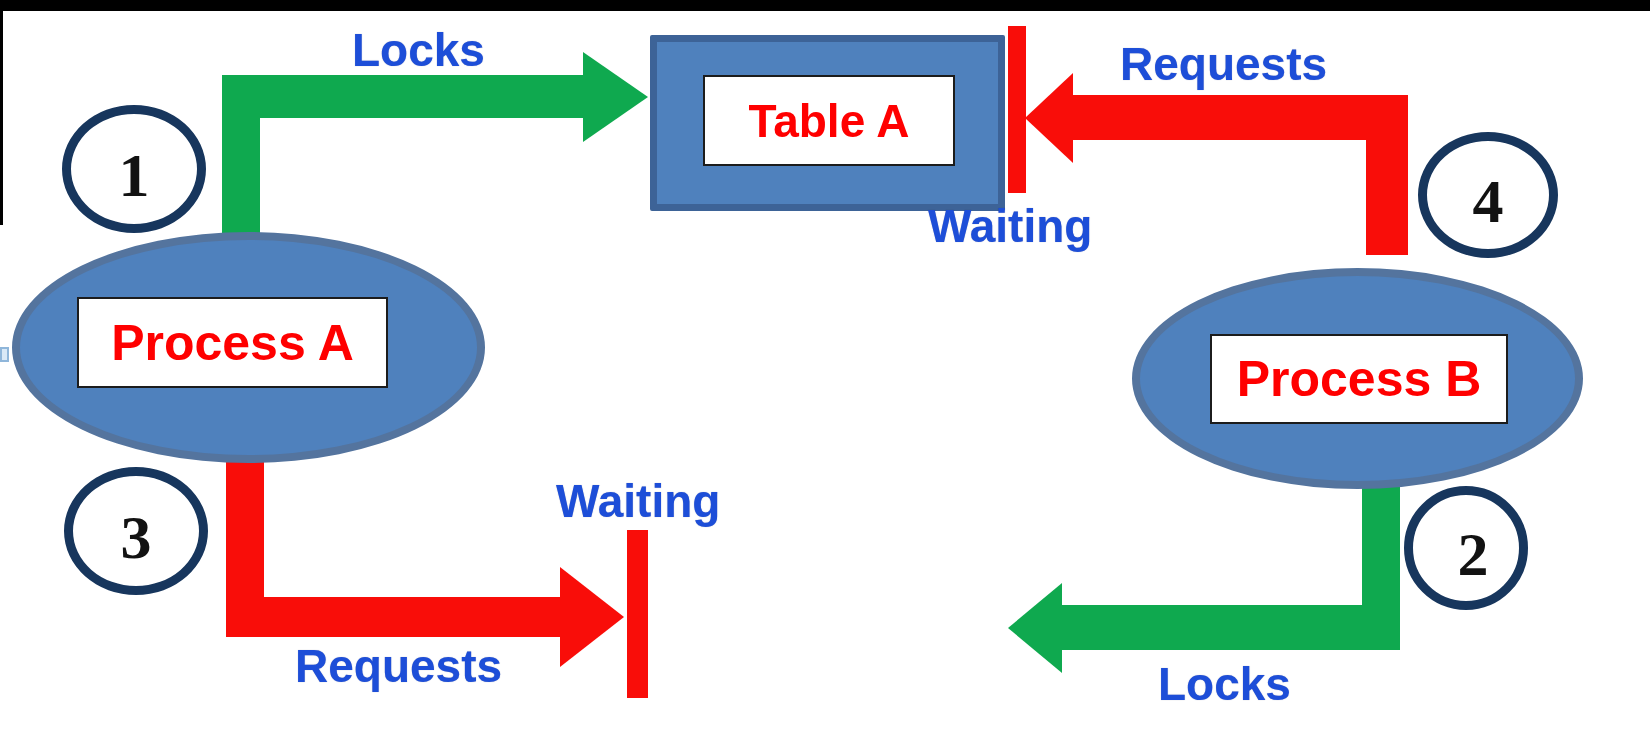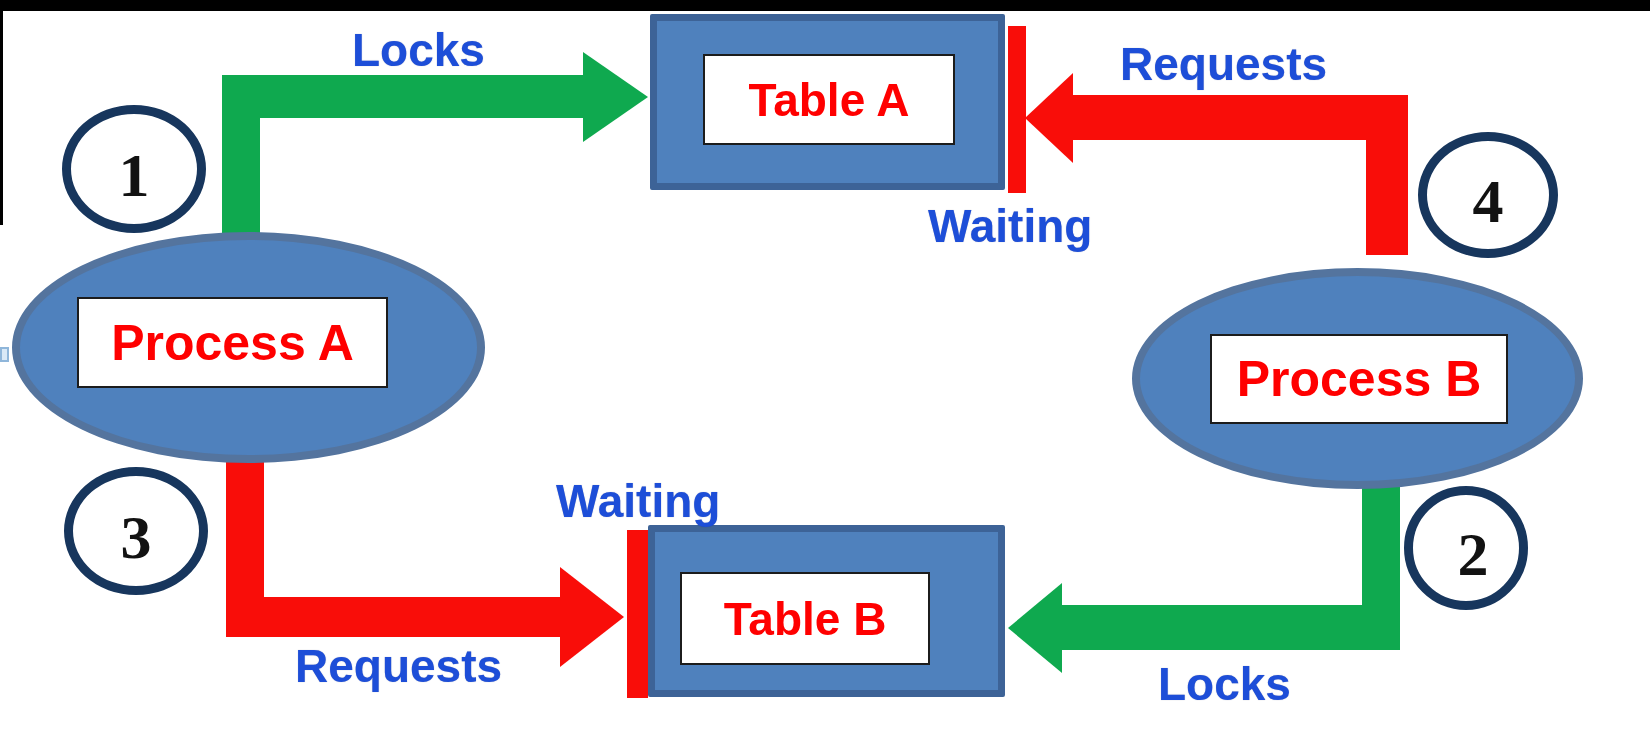--- a/index.html
+++ b/index.html
@@ -67,31 +67,26 @@
   <div class="abs shaft red" style="left:226px;top:597px;width:334px;height:40px;"></div>
   <div class="abs head head-right-red" style="left:560px;top:567px;"></div>
 
   <div class="abs shaft green" style="left:1362px;top:470px;width:38px;height:180px;"></div>
   <div class="abs shaft green" style="left:1062px;top:605px;width:338px;height:45px;"></div>
   <div class="abs head head-left-green" style="left:1008px;top:583px;"></div>
 
   <div class="abs wait-bar" style="left:1008px;top:26px;width:18px;height:167px;"></div>
   <div class="abs wait-bar" style="left:627px;top:530px;width:21px;height:168px;"></div>
 
-  <div class="abs tbox" style="left:650px;top:14px;width:355px;height:176px;">
+  <div class="abs tbox" style="left:650px;top:35px;width:355px;height:176px;">
     <div class="inner-label table-text" style="left:46px;top:33px;width:252px;height:91px;">
       <span>Table A</span>
     </div>
   </div>
 
-  <div class="abs tbox" style="left:648px;top:525px;width:357px;height:172px;">
-    <div class="inner-label table-text" style="left:25px;top:40px;width:250px;height:93px;">
-      <span>Table B</span>
-    </div>
-  </div>
 
   <div class="abs ellipse" style="left:12px;top:232px;width:473px;height:231px;">
     <div class="inner-label process-text" style="left:57px;top:57px;width:311px;height:91px;">
       <span>Process A</span>
     </div>
   </div>
 
   <div class="abs ellipse" style="left:1132px;top:268px;width:451px;height:221px;">
     <div class="inner-label process-text" style="left:70px;top:58px;width:298px;height:90px;">
       <span>Process B</span>

